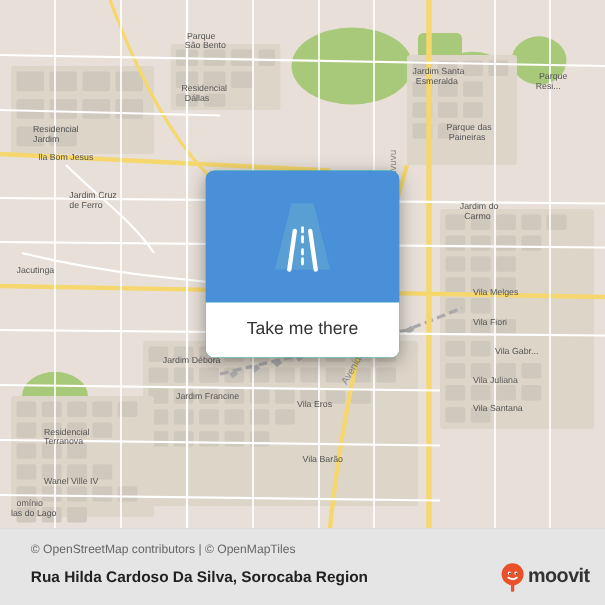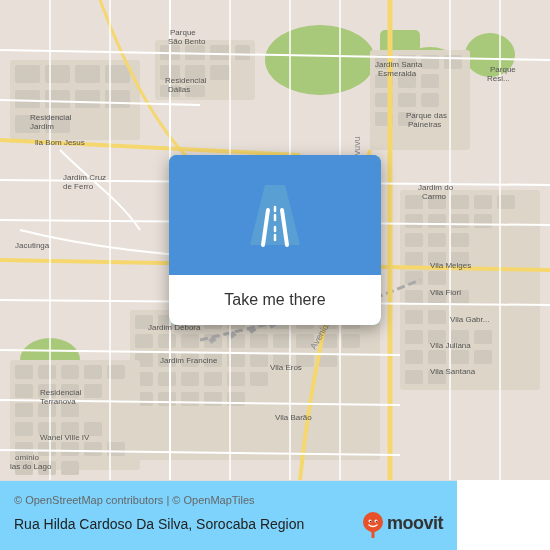--- a/index.html
+++ b/index.html
@@ -28,21 +28,21 @@
       top: 0;
       left: 0;
     }
 
     
     #overlay-card {
       position: absolute;
       top: 50%;
       left: 50%;
       transform: translate(-50%, -50%);
-      width: 212px;
+      width: 176px;
       background: #14b8a6;
       border-radius: 8px;
       overflow: hidden;
       box-shadow: 0 4px 16px rgba(0,0,0,0.35);
     }
 
     #card-top {
       background: #4a90d9;
       height: 120px;
       display: flex;
@@ -63,45 +63,46 @@
       border: none;
       cursor: pointer;
       font-size: 16px;
       font-weight: 500;
       color: #333;
       text-align: center;
     }
 
     
     #bottom-bar {
-      width: 457px;
+      width: 550px;
       height: 70px;
-      background: #7dd3fc;
+      background: #e5e5e5;
       border-top: 1px solid #ddd;
       display: flex;
       flex-direction: column;
       justify-content: center;
+      padding-left: 14px;
     }
 
     #attribution {
       font-size: 11px;
       color: #666;
       padding: 4px 14px 2px;
     }
 
     #location-row {
       display: flex;
       align-items: center;
       justify-content: space-between;
       padding: 2px 14px 4px;
     }
 
     #location-text {
       font-size: 14px;
-      font-weight: 400;
+      font-weight: 700;
       color: #222;
     }
 
     #moovit-logo {
       display: flex;
       align-items: center;
       gap: 0;
     }
 
     #moovit-icon {

